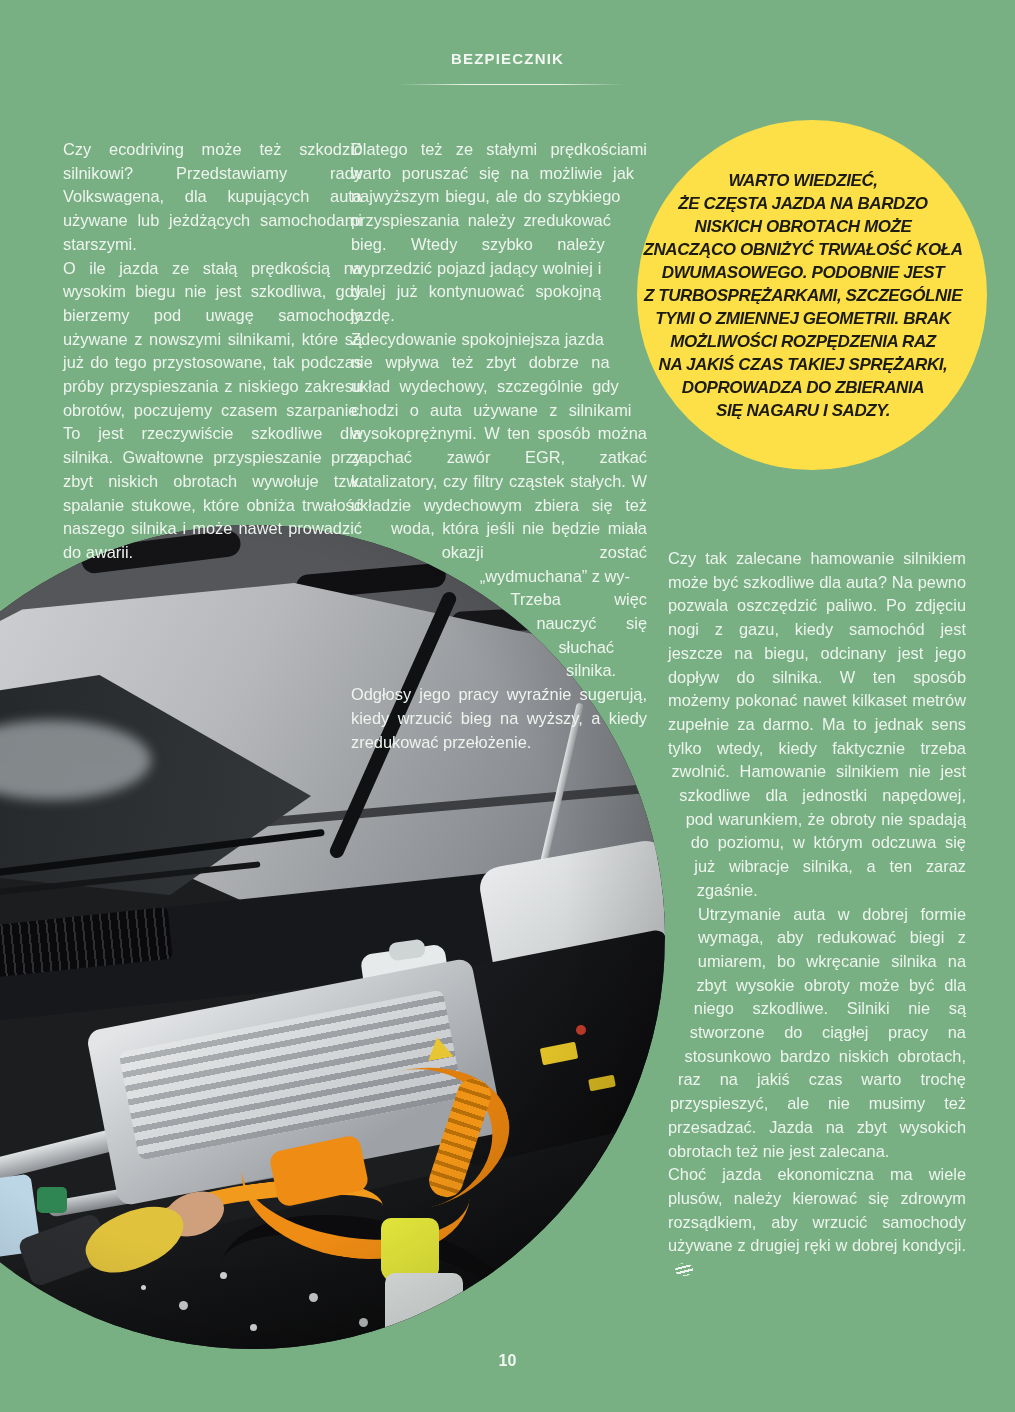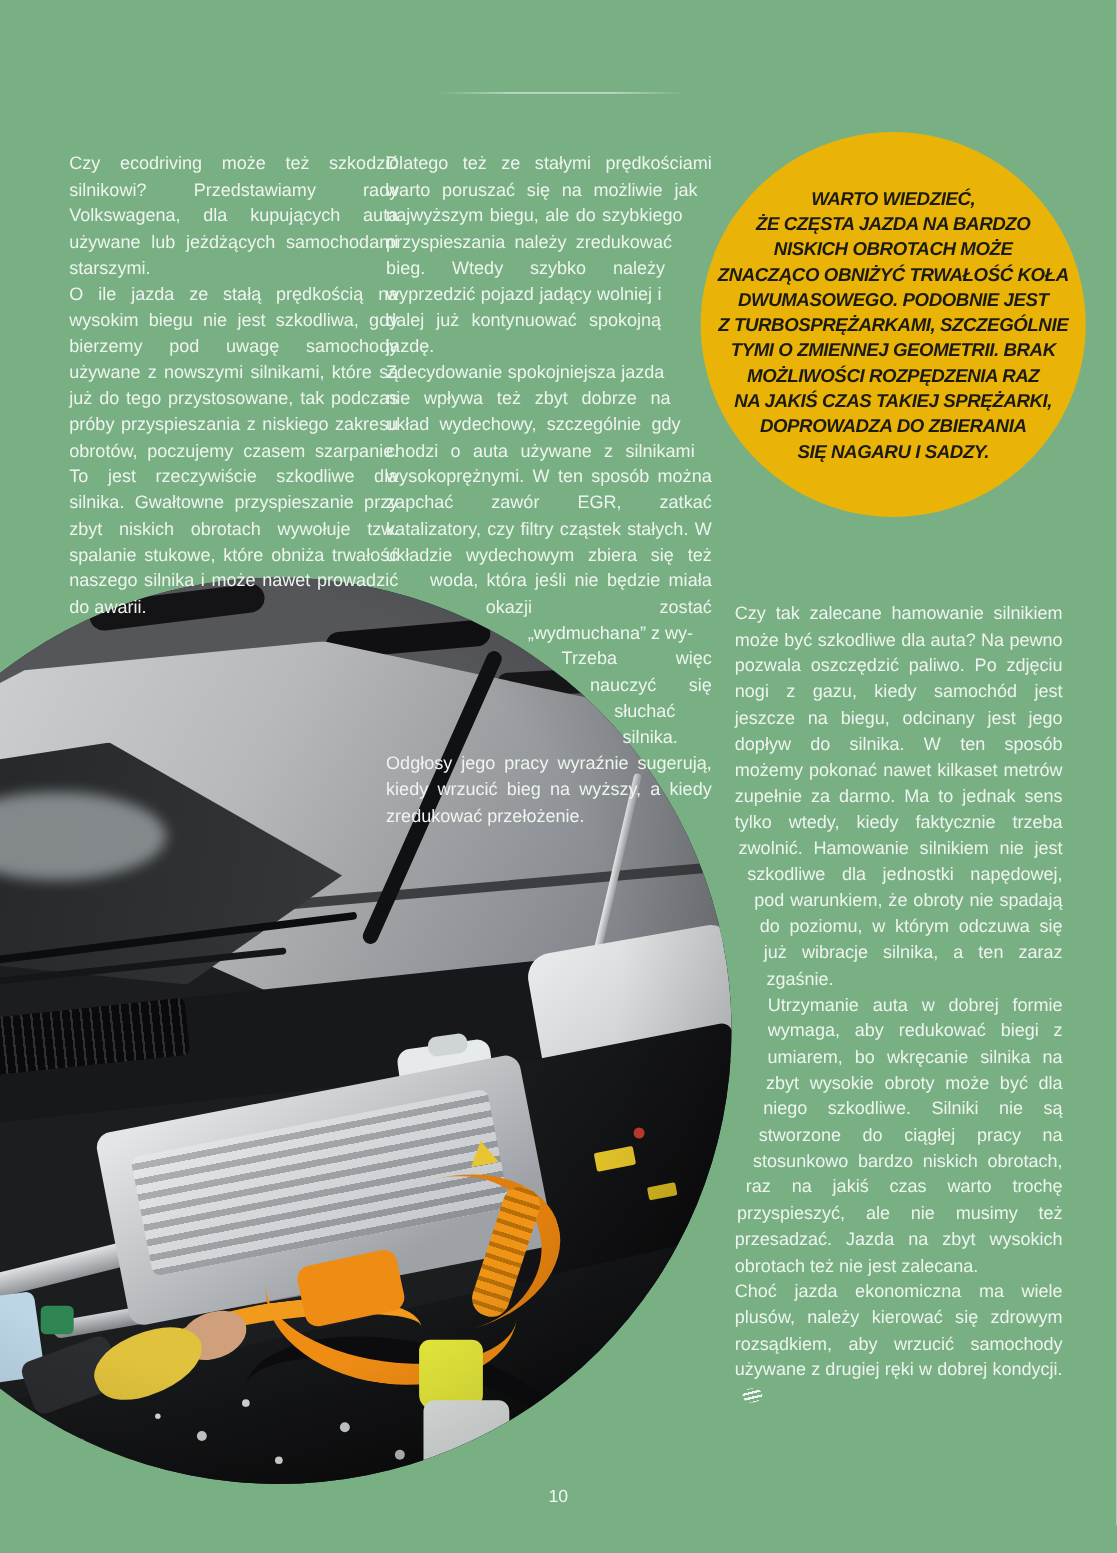--- a/index.html
+++ b/index.html
@@ -31,22 +31,22 @@
   .col1{left:63px;top:138px;width:299px;height:375px;}
   .col2{left:351px;top:138px;width:296px;height:532px;}
   .col3{left:668px;top:547px;width:298px;height:750px;}
   
   .f-orange{float:right;width:60px;height:420px;shape-outside:circle(195px at 209px 156px);}
   .f-photo2{float:left;width:215px;height:532px;shape-outside:circle(424px at -114px 798px);}
   .f-photo3{float:left;width:70px;height:750px;shape-outside:circle(448px at -418px 389px);}
   
   .callout{
     position:absolute;left:637px;top:120px;width:350px;height:350px;
-    border-radius:50%;background:#eab308;
-    display:flex;align-items:center;justify-content:center;
+    border-radius:50%;background:#fde047;
+    display:flex;align-items:center;
   }
   .callout-text{
     width:332px;
     text-align:center;
     color:#1b1b12;
     font-weight:bold;font-style:italic;
     font-size:17px;line-height:23px;letter-spacing:-0.4px;
     white-space:pre-line;
   }
   
@@ -110,35 +110,36 @@
   .p-sleeve{left:182px;top:700px;width:84px;height:50px;background:#2b2d30;border-radius:10px;transform:rotate(-20deg);}
   .p-hand{left:322px;top:668px;width:62px;height:42px;background:#cfa07b;border-radius:50%;transform:rotate(-20deg);}
   .p-glove{left:243px;top:686px;width:102px;height:56px;background:#e0c23c;border-radius:45% 55% 50% 50%;transform:rotate(-24deg);}
   .p-ycap{left:540px;top:693px;width:58px;height:64px;background:#e4e73a;border-radius:10px 10px 14px 14px;}
   .p-wtank{left:544px;top:748px;width:78px;height:70px;background:#dde2e1;border-radius:10px;}
   .p-vignette{left:0;top:0;width:100%;height:100%;
     background:radial-gradient(circle at 45% 45%,transparent 55%,rgba(0,0,0,.22) 85%,rgba(0,0,0,.4) 100%);}
   
   .page-number{
     position:absolute;left:0;right:0;top:1352px;
-    text-align:center;color:#f2f8f1;font-size:16px;font-weight:normal;
+    text-align:center;color:#f2f8f1;font-size:16px;font-weight:bold;
   }
   
   .end-mark{
     display:inline-block;width:18px;height:13px;margin-left:7px;vertical-align:-1px;
     border-radius:50%;
     background:repeating-linear-gradient(170deg,#eef4ee 0 2px,rgba(238,244,238,0) 2px 4.5px);
     transform:rotate(-4deg);
   }
 </style>
 </head>
 <body>
 
 <div class="page">
 
+  <div class="header-title">BEZPIECZNIK</div>
   <div class="header-rule"></div>
 
   <div class="callout">
     <div class="callout-text">WARTO WIEDZIEĆ,
 ŻE CZĘSTA JAZDA NA BARDZO
 NISKICH OBROTACH MOŻE
 ZNACZĄCO OBNIŻYĆ TRWAŁOŚĆ KOŁA
 DWUMASOWEGO. PODOBNIE JEST
 Z TURBOSPRĘŻARKAMI, SZCZEGÓLNIE
 TYMI O ZMIENNEJ GEOMETRII. BRAK

